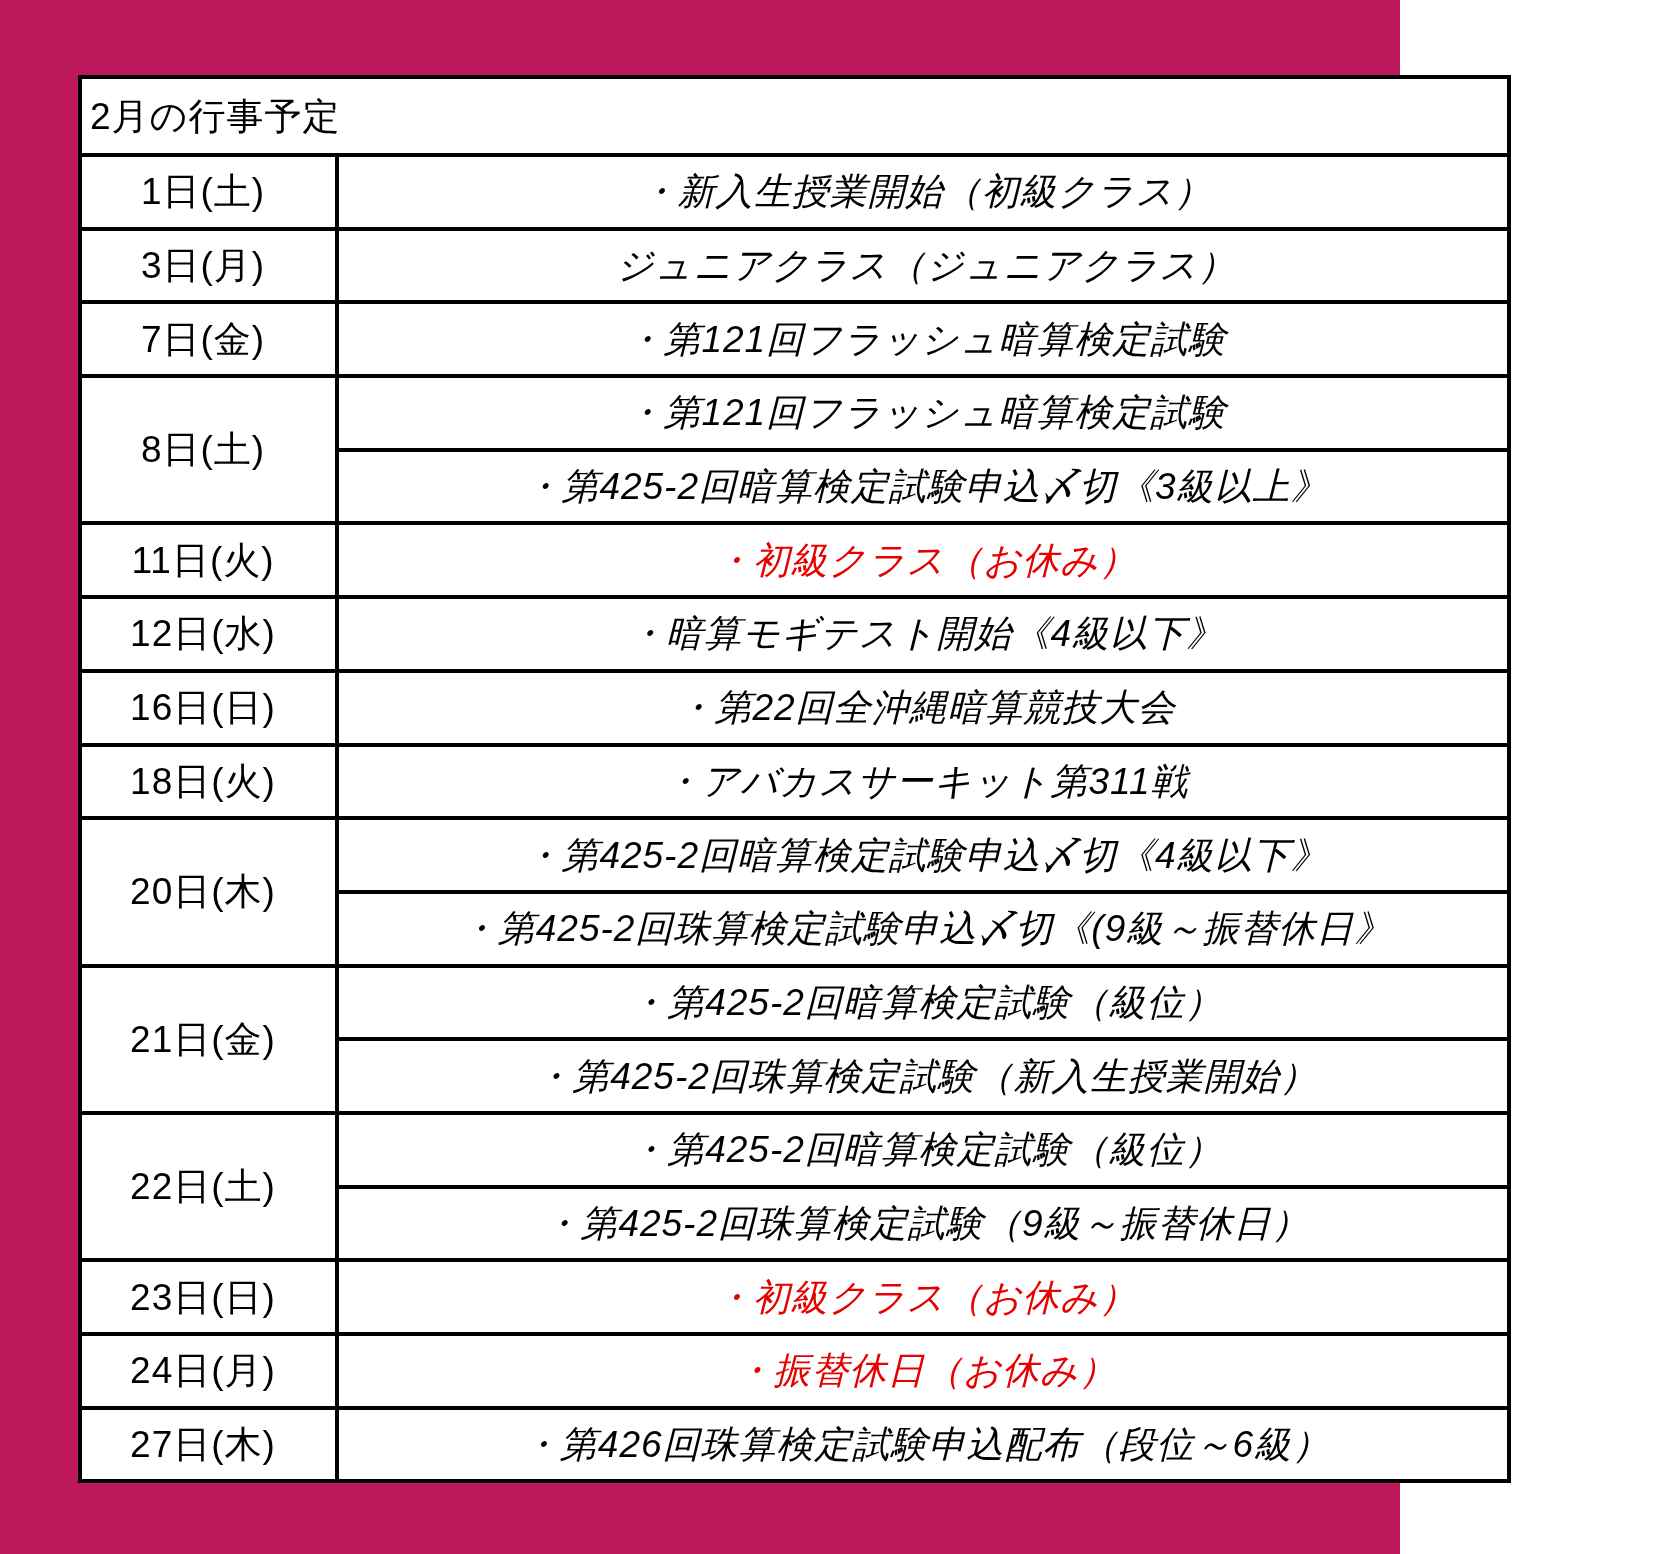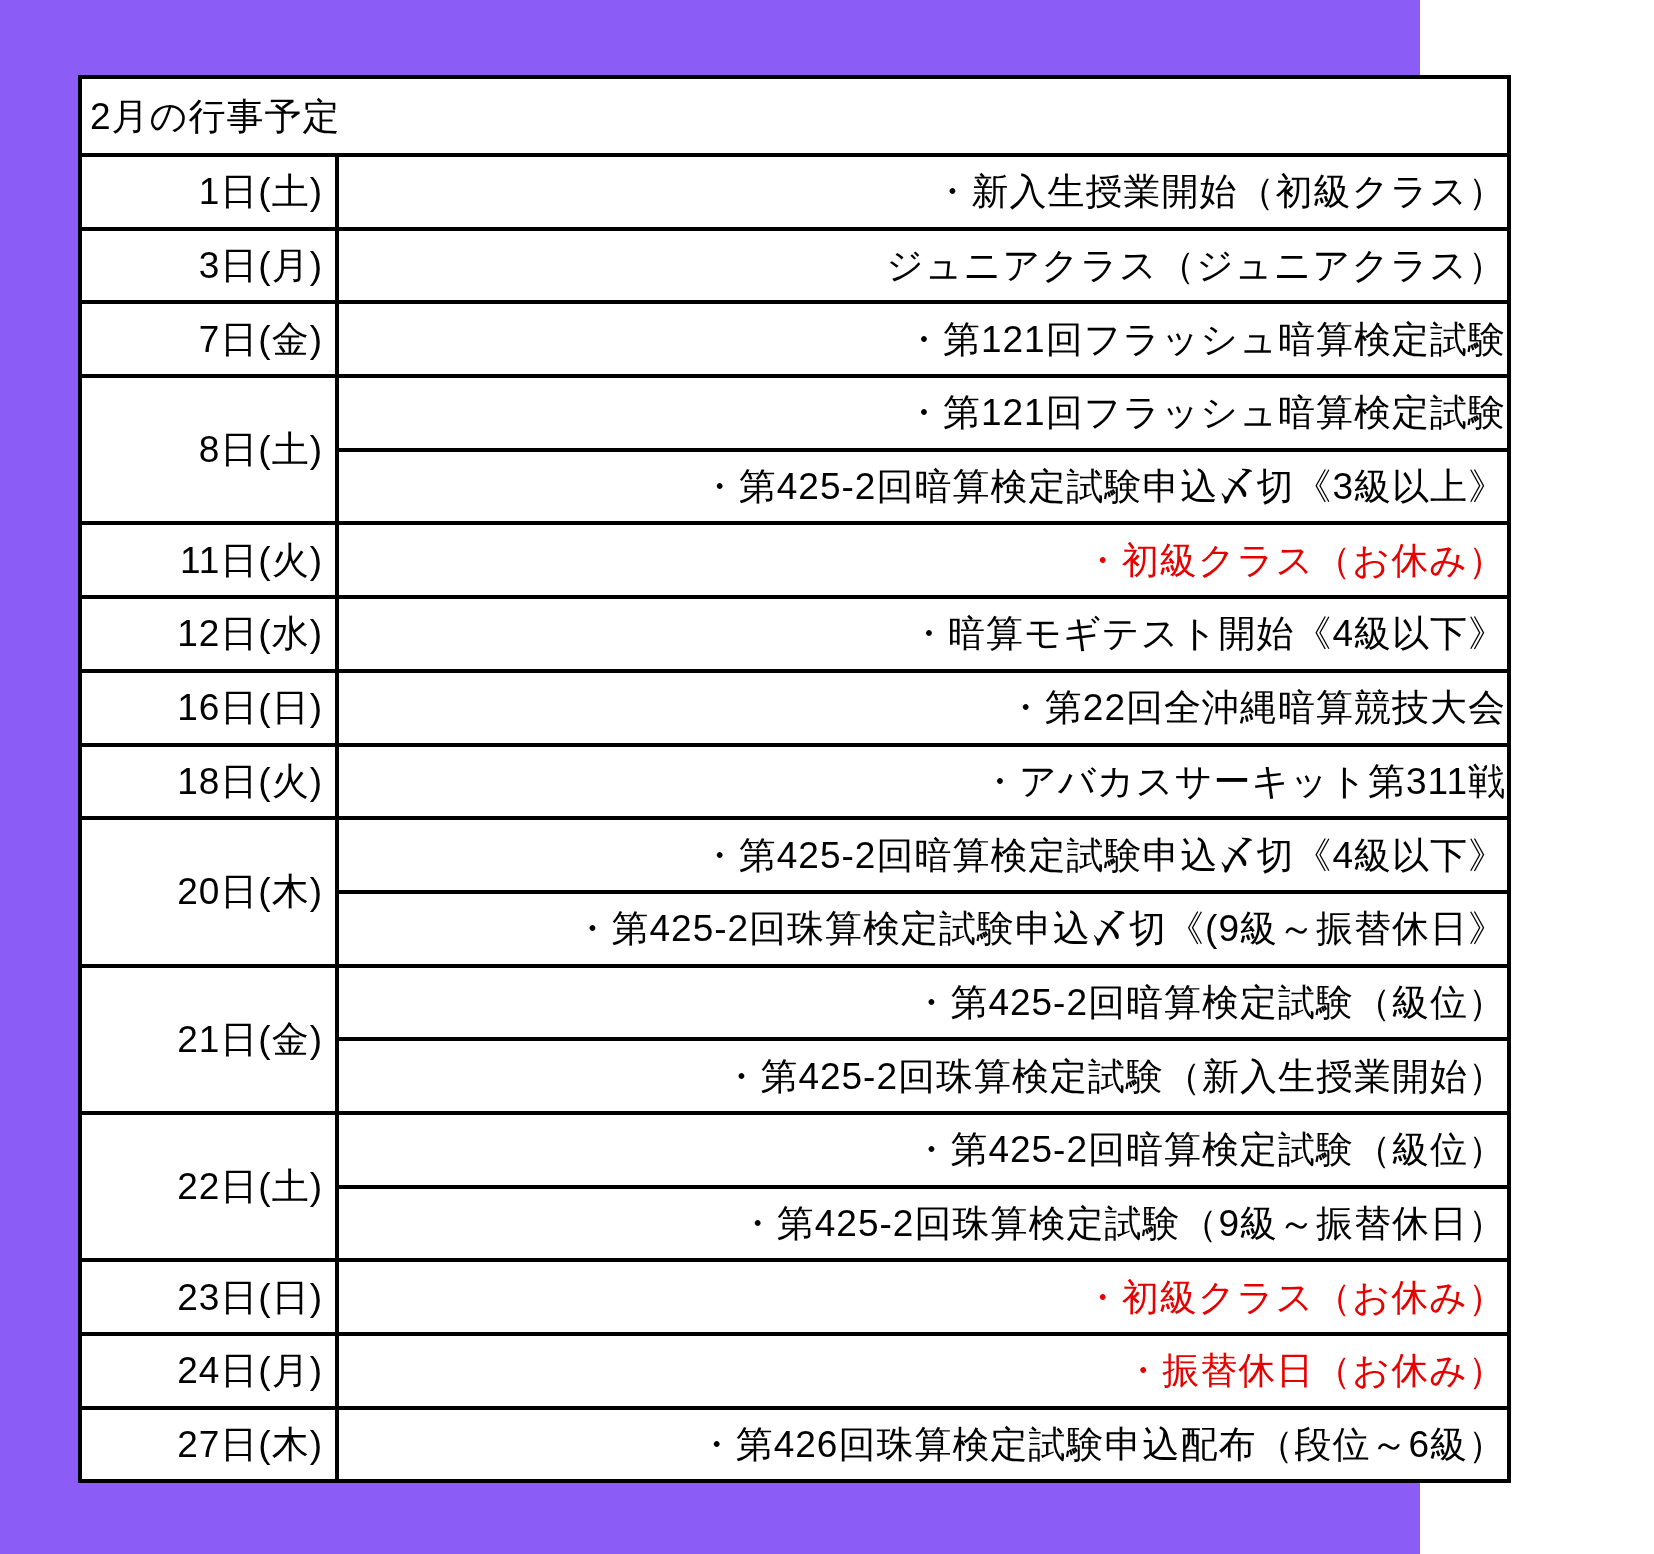--- a/index.html
+++ b/index.html
@@ -8,22 +8,21 @@
     background: #ffffff;
     width: 1654px;
     height: 1554px;
     font-family: "Liberation Sans", "DejaVu Sans", sans-serif;
     color: #000000;
   }
   .page {
     position: relative;
     width: 1400px;
     height: 1554px;
-    background: #8b5cf6;
-    padding-left: 20px;
+    background: #be185d;
   }
   table.schedule {
     position: absolute;
     left: 78px;
     top: 75px;
     width: 1429px;
     border-collapse: collapse;
     table-layout: fixed;
     background: #ffffff;
   }
@@ -40,26 +39,27 @@
     background: #ffffff;
   }
   tr.r-title { height: 78px; }
   tr.r       { height: 73.7px; }
   td.title-cell {
     text-align: left;
     padding-left: 8px;
     font-size: 38px;
   }
   td.date-cell {
-    text-align: right;
+    text-align: center;
     padding-right: 12px;
   }
   td.event-cell {
-    text-align: right;
+    text-align: center;
     padding-left: 7px;
+    font-style: italic;
   }
   td.event-cell.holiday {
     color: var(--holiday-color, #e60000);
   }
 </style>
 </head>
 <body>
 
 <div class="page">
   <table class="schedule">

